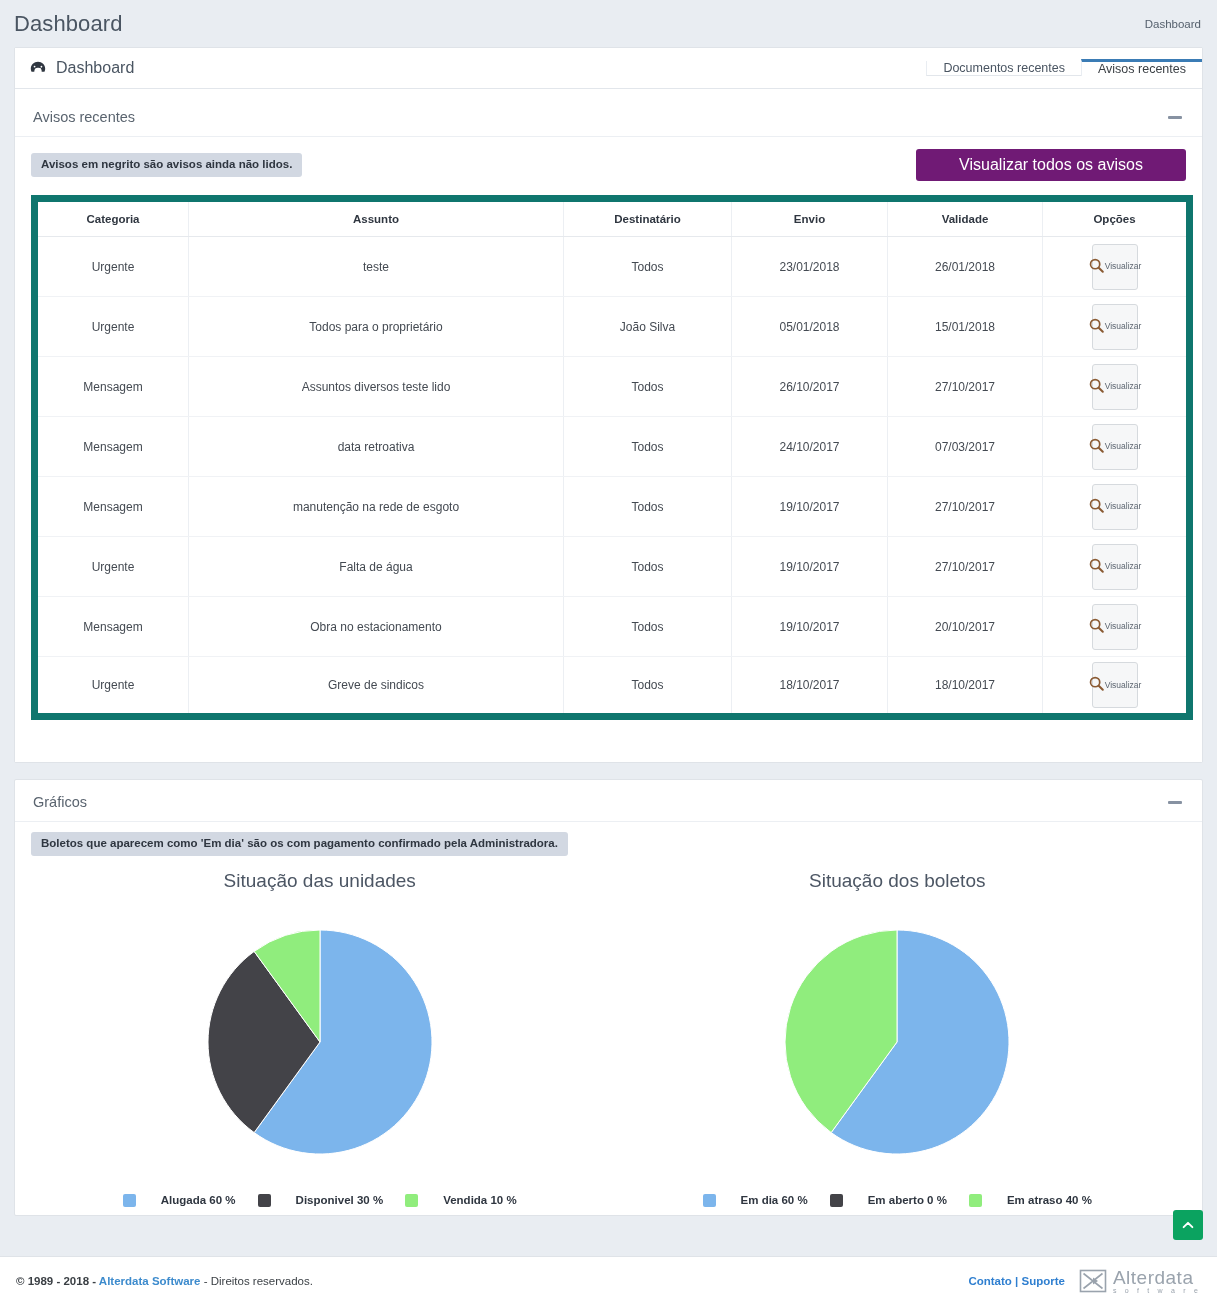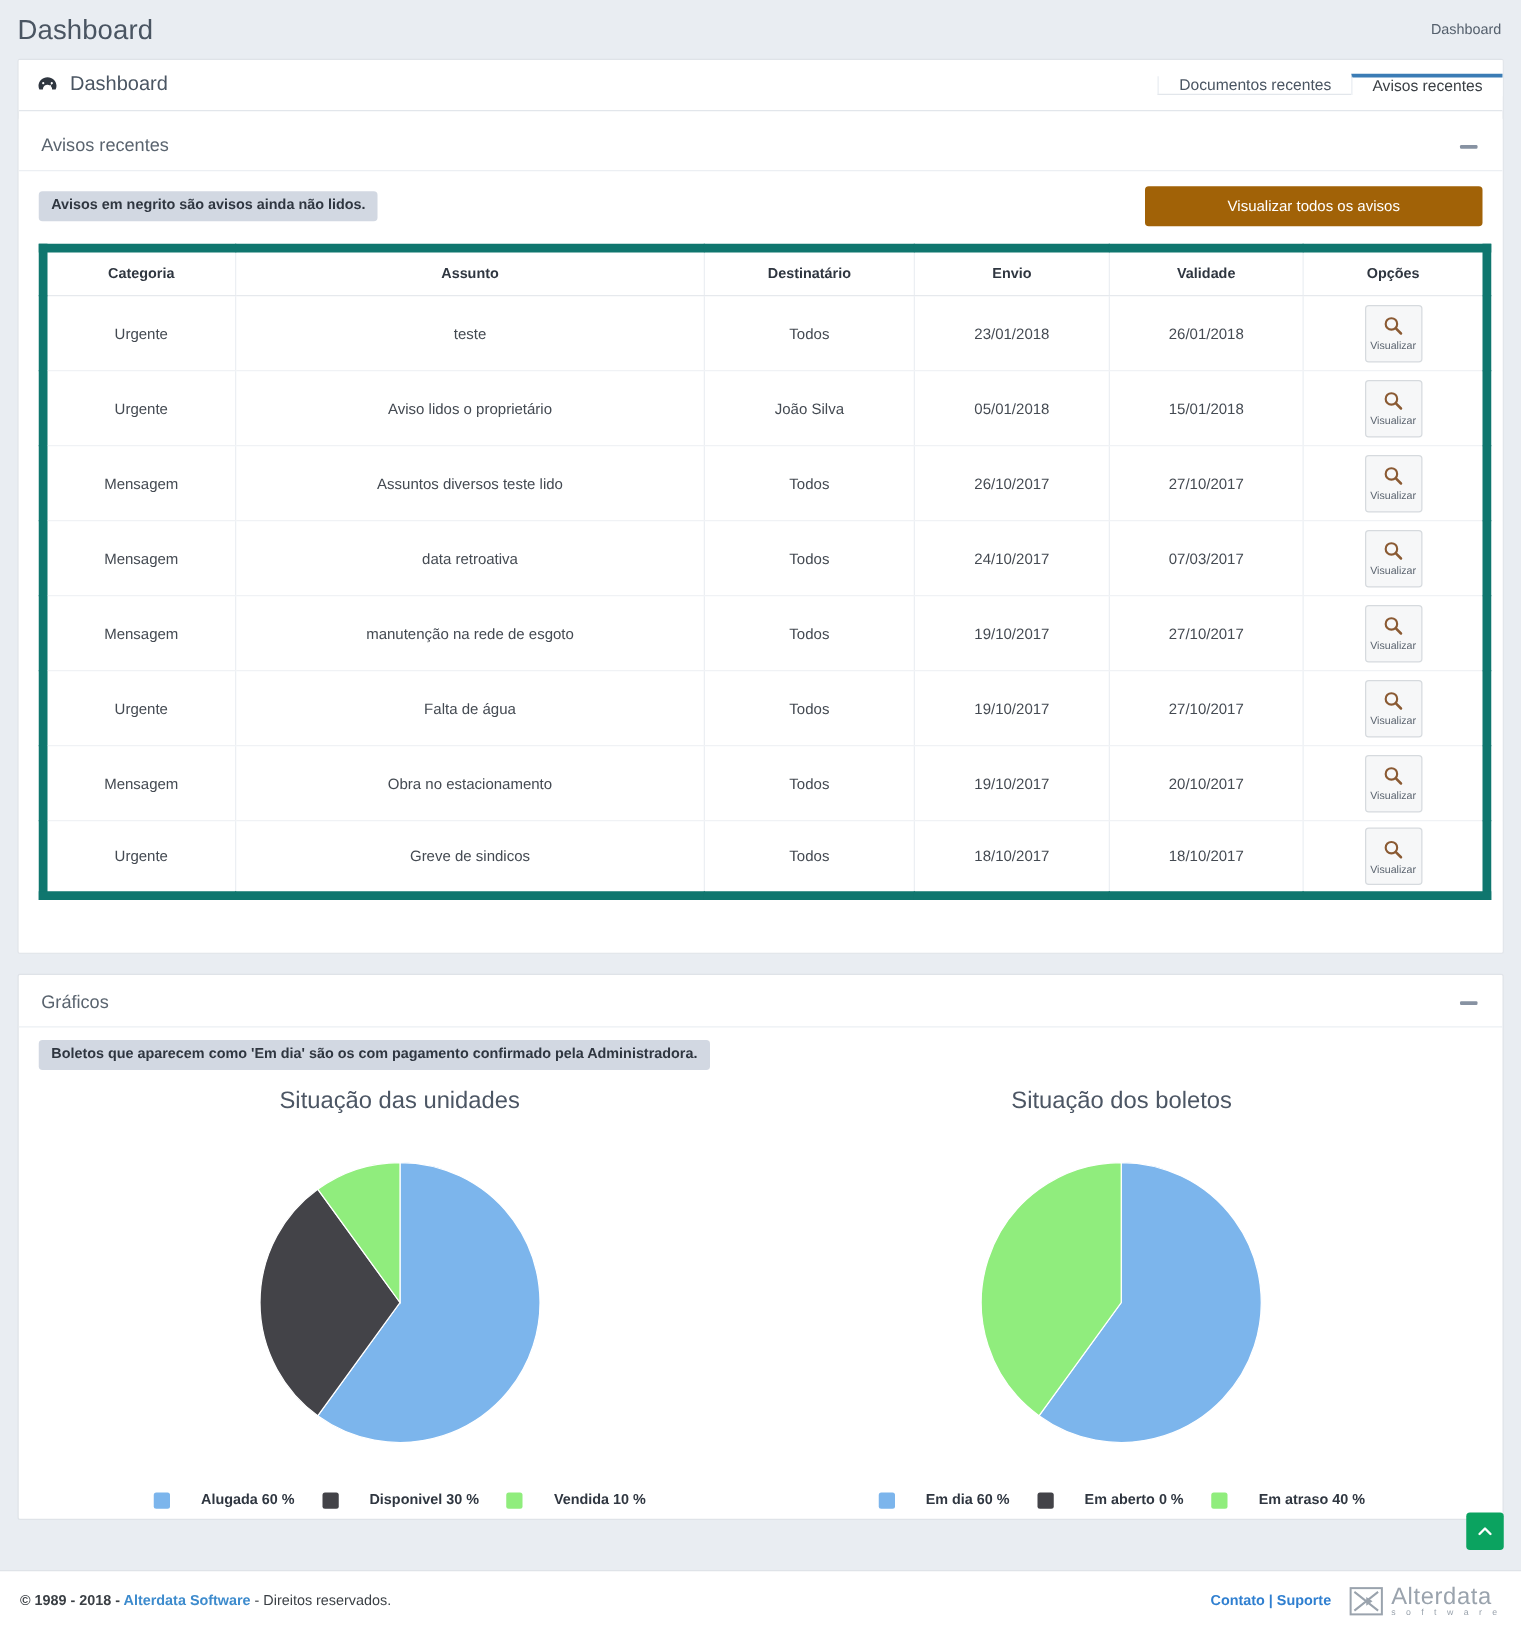--- a/index.html
+++ b/index.html
@@ -78,24 +78,24 @@
   .note-chip {
     display: inline-block;
     background: #d2d8e2;
     color: #2f3640;
     font-size: 11.5px; font-weight: bold;
     padding: 5px 10px;
     border-radius: 3px;
     line-height: 1.2;
   }
   .btn-green {
-    background: #a16207;
+    background: #701a75;
     color: #fff;
     border: none;
-    font-size: 12px;
+    font-size: 16px;
     padding: 0 18px;
     height: 32px;
     min-width: 270px;
     border-radius: 3px;
     cursor: pointer;
     font-family: "Liberation Sans", sans-serif;
   }
 
   
   table.avisos {
@@ -134,21 +134,21 @@
   .col-destinatario { width: 168px; }
   .col-envio { width: 156px; }
   .col-validade { width: 155px; }
   .col-opcoes { width: 147px; }
 
   .btn-view {
     width: 46px; height: 46px;
     border: 1px solid #d6dade;
     background: #f6f7f8;
     border-radius: 3px;
-    display: inline-flex; flex-direction: column; align-items: center; justify-content: center;
+    display: inline-flex; flex-direction: row; align-items: center; justify-content: center;
     cursor: pointer;
     gap: 0;
     padding: 0;
   }
   .btn-view .mag { display: block; }
   .btn-view .lbl { font-size: 8.5px; color: #5d6671; line-height: 1; }
 
   
   .charts-card {
     background: #fff;
@@ -283,21 +283,21 @@
                 <td><button class="btn-view">
                     <span class="mag"><svg width="17" height="17" viewBox="0 0 20 20">
                         <circle cx="8.4" cy="8.4" r="5.4" fill="none" stroke="#8a5a33" stroke-width="2"></circle>
                         <path d="M12.6 12.6 L17.4 17.4" stroke="#8a5a33" stroke-width="2.4" stroke-linecap="round"></path>
                       </svg></span>
                     <span class="lbl">Visualizar</span>
                   </button></td>
               </tr>
               <tr>
                 <td>Urgente</td>
-                <td>Aviso lidos o proprietário</td>
+                <td>Todos para o proprietário</td>
                 <td>João Silva</td>
                 <td>05/01/2018</td>
                 <td>15/01/2018</td>
                 <td><button class="btn-view">
                     <span class="mag"><svg width="17" height="17" viewBox="0 0 20 20">
                         <circle cx="8.4" cy="8.4" r="5.4" fill="none" stroke="#8a5a33" stroke-width="2"></circle>
                         <path d="M12.6 12.6 L17.4 17.4" stroke="#8a5a33" stroke-width="2.4" stroke-linecap="round"></path>
                       </svg></span>
                     <span class="lbl">Visualizar</span>
                   </button></td>

